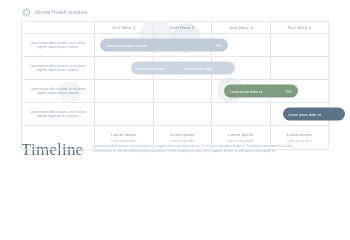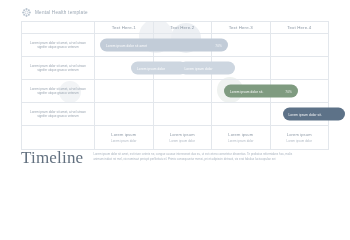--- a/index.html
+++ b/index.html
@@ -149,21 +149,21 @@
   .sum-sub {
     font-size: 2.9px;
     color: #aeb7c2;
     letter-spacing: 0.1px;
   }
 
   
   .footer {
     position: absolute;
     left: 21px;
-    top: 148px;
+    top: 140px;
     right: 21px;
     display: flex;
     align-items: flex-start;
     gap: 10px;
   }
   .footer-title {
     font-family: "Liberation Serif", serif;
     font-size: 17px;
     line-height: 1;
     color: #62707f;

